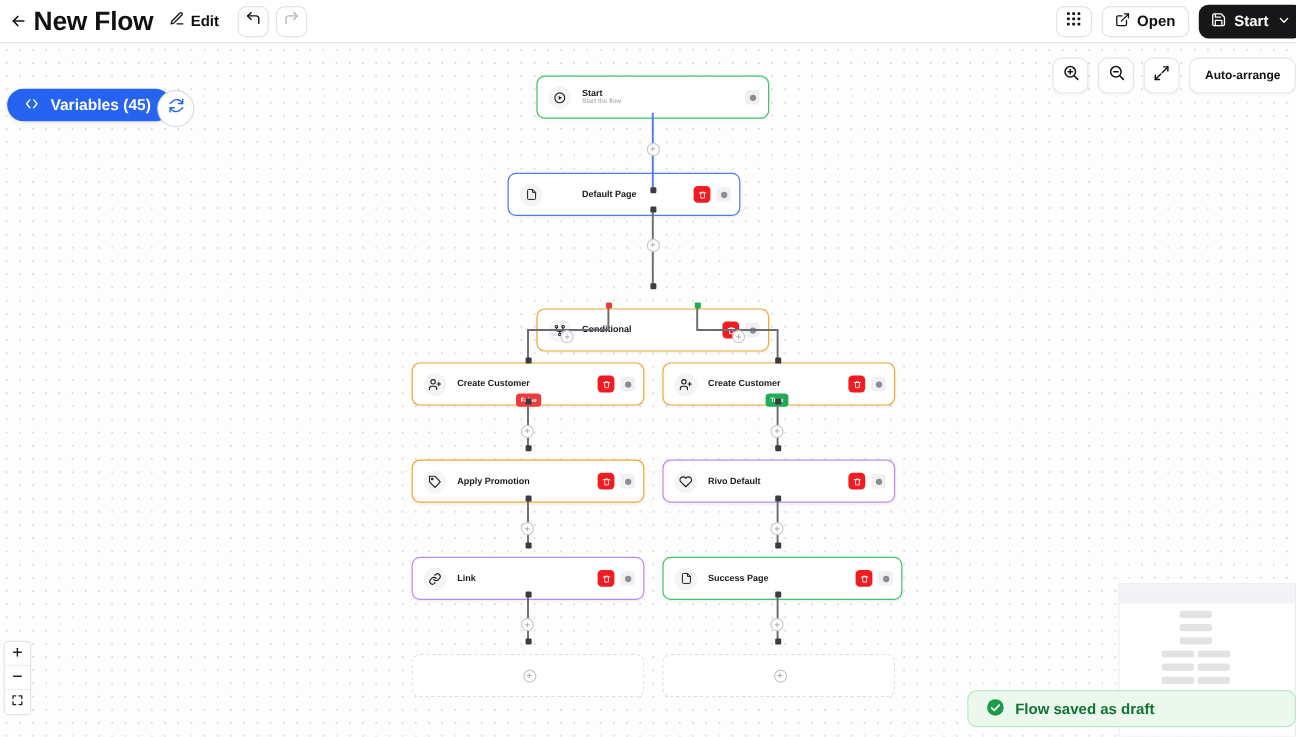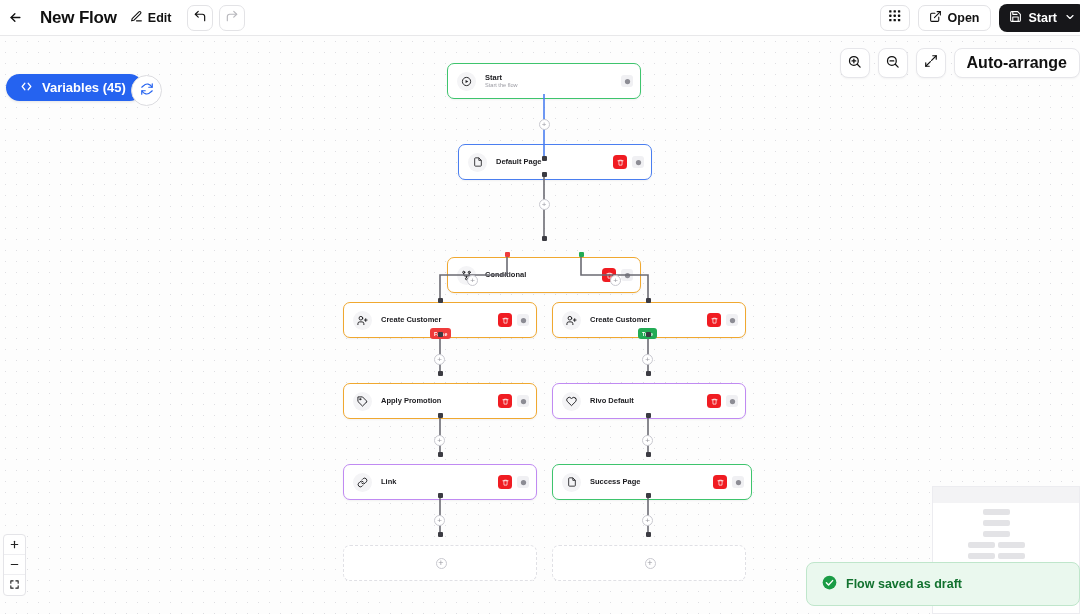--- a/index.html
+++ b/index.html
@@ -16,21 +16,21 @@
     position: absolute; top: 0; left: 0; width: 1080px; height: 36px;
     background: #fff; border-bottom: 1px solid #e8e8ea;
     display: flex; align-items: center; z-index: 40;
   }
   .back-btn {
     width: 22px; height: 22px; margin-left: 4px;
     display: flex; align-items: center; justify-content: center;
     cursor: pointer; color: #111;
   }
   .flow-title {
-    font-size: 17px; font-weight: 700; color: #111; margin-left: 14px;
+    font-size: 22px; font-weight: 700; color: #111; margin-left: 2px;
     letter-spacing: -0.2px;
   }
   .edit-group {
     display: flex; align-items: center; gap: 5px; margin-left: 13px;
     cursor: pointer;
   }
   .edit-label { font-size: 12.5px; font-weight: 600; color: #111; }
   .hist-btns { display: flex; gap: 6px; margin-left: 16px; }
   .sq-btn {
     width: 26px; height: 26px; border: 1px solid #e3e3e6; border-radius: 7px;
@@ -91,21 +91,21 @@
   .rt-btn {
     width: 30px; height: 30px; border-radius: 8px; border: 1px solid #e6e6ea;
     background: #fff; display: flex; align-items: center; justify-content: center;
     cursor: pointer; box-shadow: 0 1px 2px rgba(0,0,0,.04);
   }
   .auto-btn {
     height: 30px; border-radius: 8px; border: 1px solid #e6e6ea; background: #fff;
     display: flex; align-items: center; padding: 0 12px; cursor: pointer;
     box-shadow: 0 1px 2px rgba(0,0,0,.04);
   }
-  .auto-btn span { font-size: 16px; font-weight: 600; color: #111; white-space: nowrap; }
+  .auto-btn span { font-size: 10px; font-weight: 600; color: #111; white-space: nowrap; }
 
   
   .zoom-ctrls {
     position: absolute; left: 3px; bottom: 18px; width: 23px;
     border: 1px solid #e4e4e8; border-radius: 4px; background: #fff;
     display: flex; flex-direction: column; z-index: 20; overflow: hidden;
   }
   .zc-btn {
     height: 20px; display: flex; align-items: center; justify-content: center;
     border-bottom: 1px solid #eeeef1; cursor: pointer;
@@ -116,21 +116,21 @@
   .minimap {
     position: absolute; right: 0; bottom: 0; width: 148px; height: 128px;
     background: #fff; border: 1px solid #ececf0; overflow: hidden; z-index: 15;
   }
   .mm-head { height: 16px; background: #f3f3f5; }
   .mm-body { position: relative; background: #fff; height: 112px; }
   .mm-bar { position: absolute; background: #e3e3e6; border-radius: 2px; height: 6px; }
 
   
   .toast {
-    position: absolute; right: 0; bottom: 8px; width: 274px; height: 44px;
+    position: absolute; right: 0; bottom: 8px; width: 274px; height: 31px;
     background: #eaf8ee; border: 1px solid #bfe6cb; border-radius: 8px;
     display: flex; align-items: center; gap: 9px; padding-left: 15px; z-index: 50;
   }
   .toast span { font-size: 12.5px; font-weight: 700; color: #12722f; }
 
   
   .node {
     position: absolute; height: 32px; background: #fff; border-radius: 7px;
     border: 1.4px solid #d8d8dd; display: flex; align-items: center;
     padding: 0 7px 0 9px; cursor: pointer;
@@ -344,21 +344,21 @@
       </div>
       <div class="nactions">
         <div class="gear-btn">
           <svg width="7" height="7" viewBox="0 0 24 24" fill="#8c8c94">
               <circle cx="12" cy="12" r="9"></circle>
             </svg>
         </div>
       </div>
     </div>
 
-    <div class="node w194 tall bd-blue" style="left:458px; top:108px;">
+    <div class="node w194 tall bd-blue" style="left:423px; top:108px;gap:24px;">
       <div class="nicon">
         <svg width="10" height="10" viewBox="0 0 24 24" fill="none" stroke="#1a1a1e" stroke-width="2" stroke-linejoin="round">
           <path d="M14 2H6a2 2 0 0 0-2 2v16a2 2 0 0 0 2 2h12a2 2 0 0 0 2-2V8z"></path>
             <polyline points="14 2 14 8 20 8"></polyline>
         </svg>
       </div>
       <div class="ntext">
         <div class="ntitle">Default Page</div>
       </div>
       <div class="nactions">

